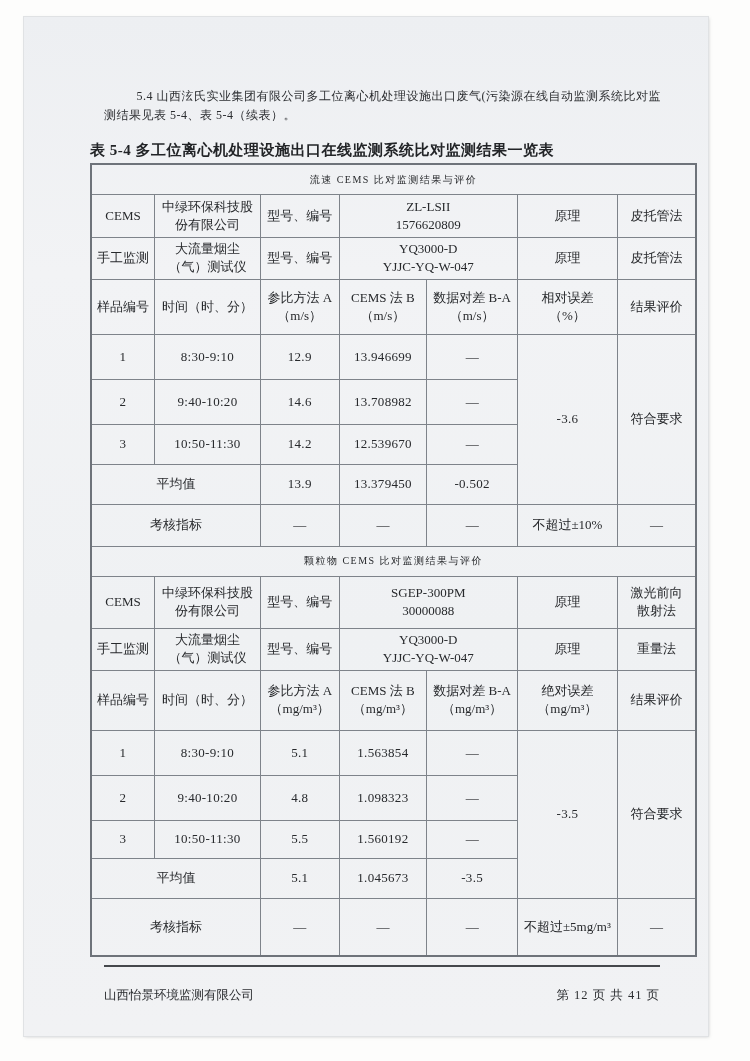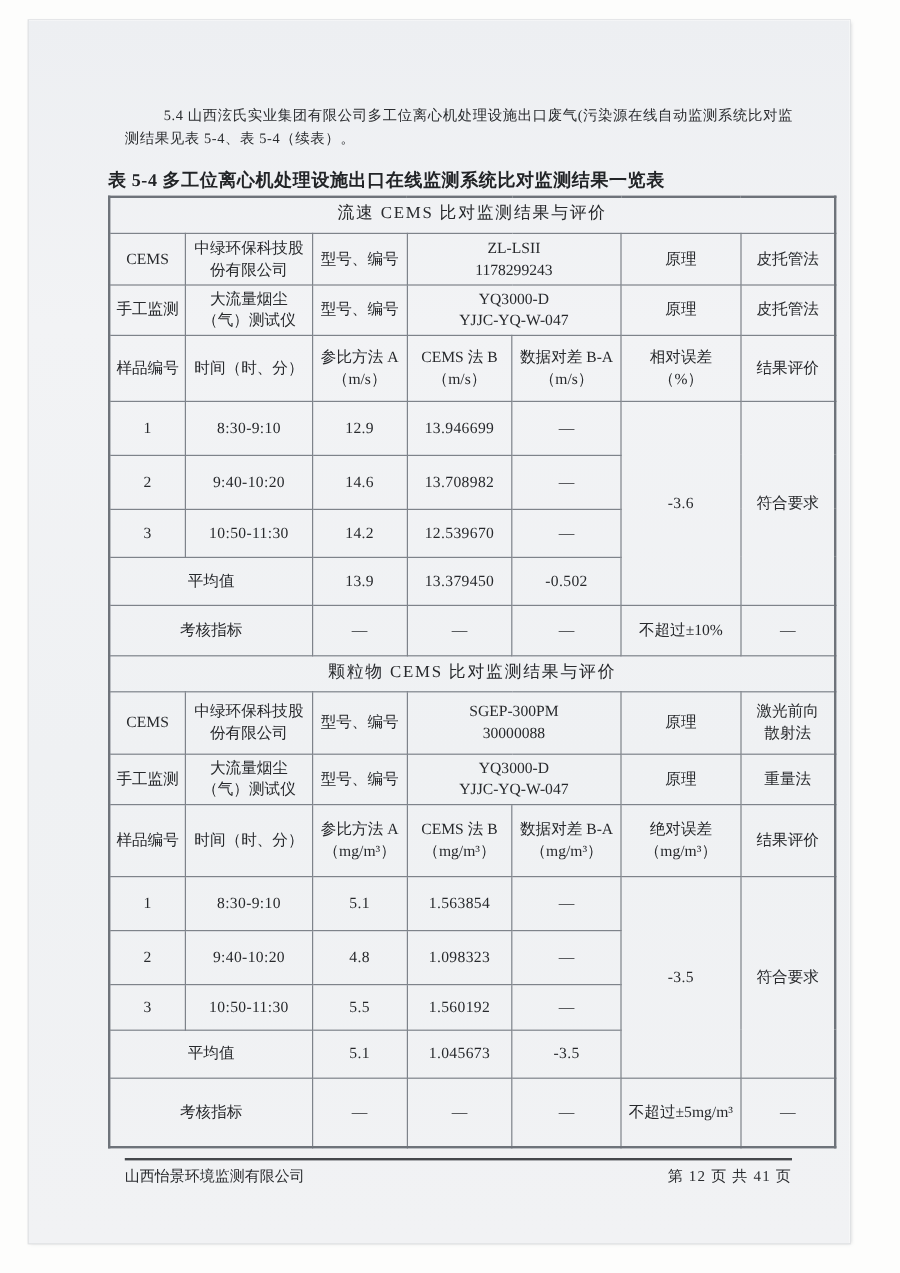--- a/index.html
+++ b/index.html
@@ -30,28 +30,28 @@
     position:absolute; left:66px; top:146px; width:607px;
     border-collapse:collapse; table-layout:fixed;
     font-size:13px; color:#27292c;
   }
   table.cmp td {
     border:1px solid #7e838a; text-align:center; vertical-align:middle;
     padding:2px 3px; line-height:1.35; overflow:hidden;
   }
   table.cmp { border:2px solid #6e737a; }
   .pre { white-space:pre-line; }
-  tr.section-title td { font-size:14px; letter-spacing:1.5px; }
+  tr.section-title td { font-size:10px; letter-spacing:1.5px; }
   .num { letter-spacing:.3px; }
   .h30{height:30px} .h38{height:38px} .h40{height:40px} .h42{height:42px}
   .h43{height:43px} .h45{height:45px} .h52{height:52px} .h55{height:55px}
   .h58{height:58px} .h60{height:60px}
   .footer {
     position:absolute; left:80px; top:948px; width:556px;
-    border-top:2px solid #45484c; padding-top:5px;
+    border-top:2px solid #45484c; padding-top:20px;
     display:flex; justify-content:space-between; align-items:flex-start;
     font-size:12.5px; color:#2b2d30;
   }
   .footer .pageno { font-weight:normal; letter-spacing:1px; }
 </style>
 </head>
 <body>
 
 <div class="paper">
 
@@ -72,21 +72,21 @@
 
     <tbody>
       <tr class="section-title h30">
         <td colspan="7">流速 CEMS 比对监测结果与评价</td>
       </tr>
       <tr class="h43">
         <td>CEMS</td>
         <td>中绿环保科技股份有限公司</td>
         <td>型号、编号</td>
         <td colspan="2" class="pre">ZL-LSII
-1178299243</td>
+1576620809</td>
         <td>原理</td>
         <td>皮托管法</td>
       </tr>
       <tr class="h42">
         <td>手工监测</td>
         <td>大流量烟尘（气）测试仪</td>
         <td>型号、编号</td>
         <td colspan="2" class="pre">YQ3000-D
 YJJC-YQ-W-047</td>
         <td>原理</td>

